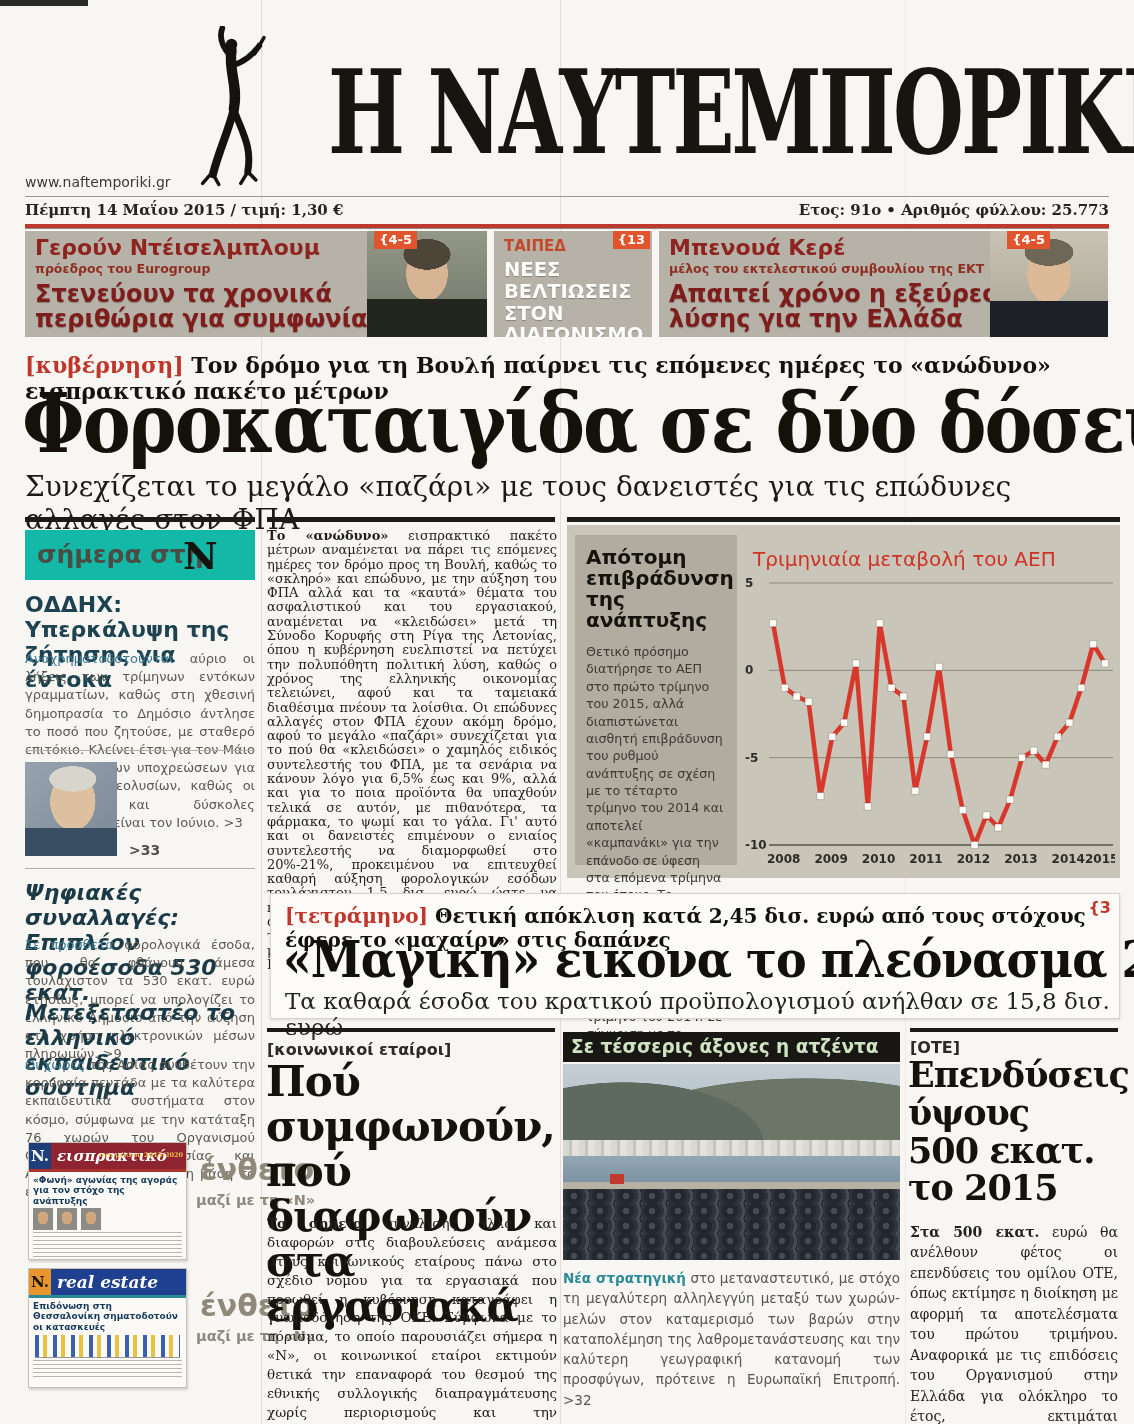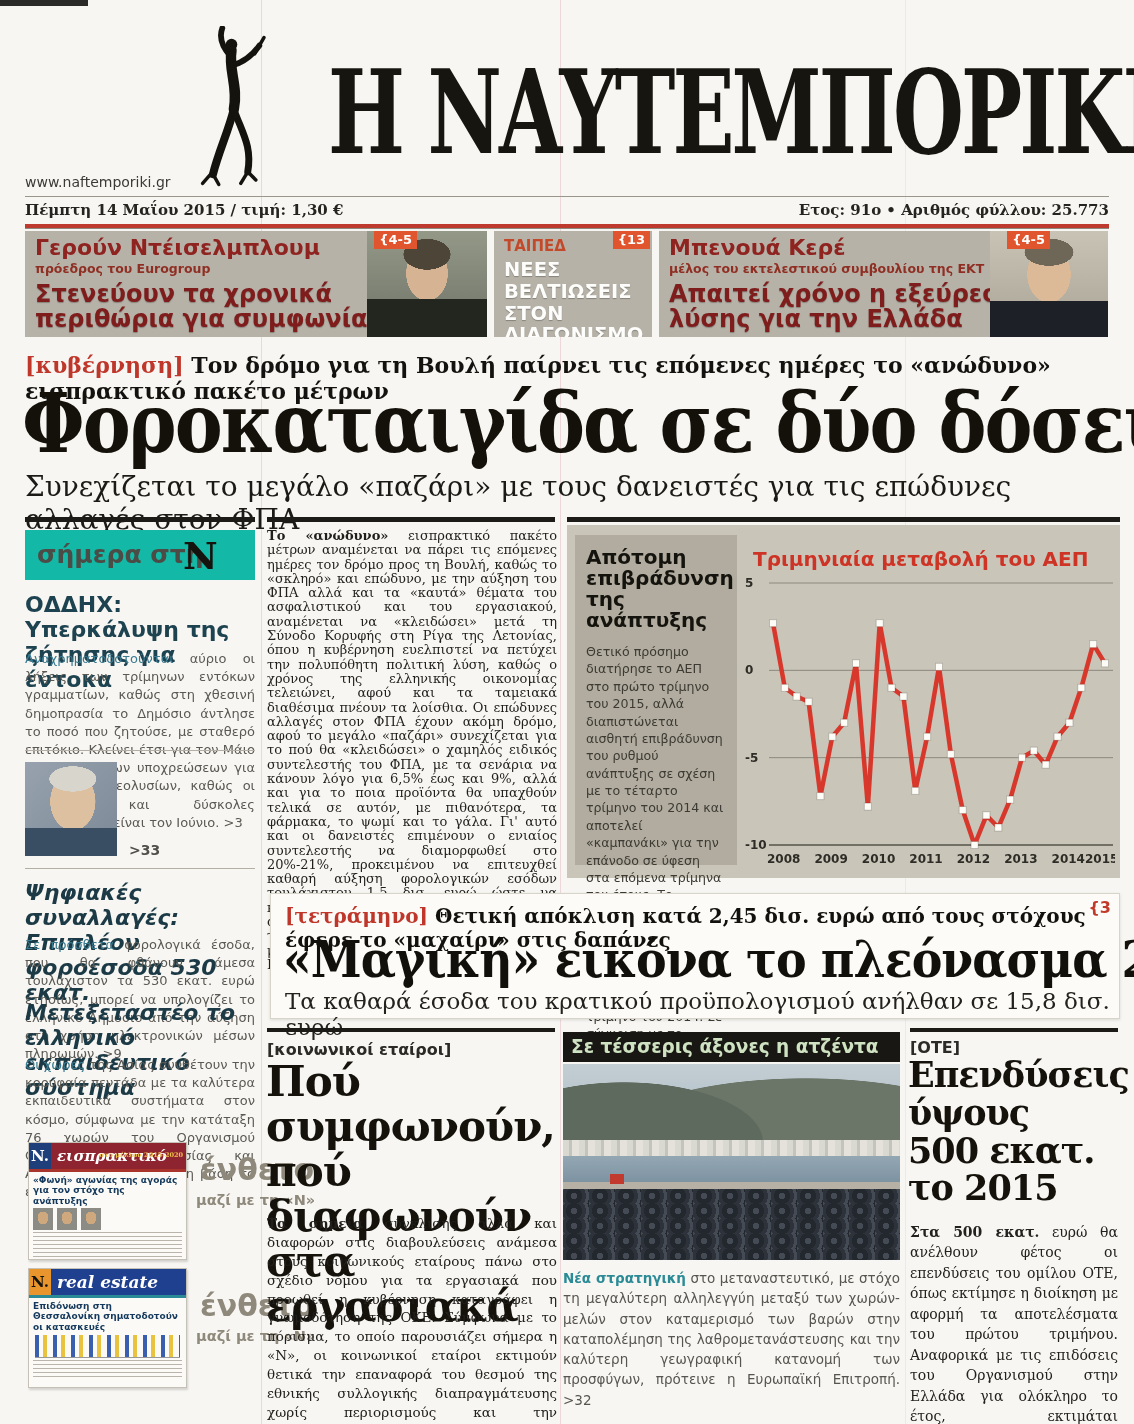--- a/index.html
+++ b/index.html
@@ -99,21 +99,21 @@
   .lead-body{left:267px;top:529px;width:290px;font-family:"DejaVu Serif",serif;font-size:13px;
              line-height:1.1;text-align:justify;color:#211f1b;}
   .lead-body b{font-weight:bold;}
 
   
   .gdp-panel{left:567px;top:525px;width:553px;height:353px;background:#c9c5b8;}
   .gdp-side{position:absolute;left:8px;top:10px;width:162px;height:330px;background:#b1ac9f;
             padding:12px 11px;box-sizing:border-box;}
   .gdp-side-title{font-size:20px;font-weight:bold;color:#15130d;line-height:1.05;white-space:pre-line;}
   .gdp-side-body{margin-top:12px;font-size:12.6px;line-height:1.38;color:#3c3a33;}
-  .gdp-chart-title{position:absolute;left:186px;top:22px;font-size:20px;font-weight:bold;color:#ce3426;}
+  .gdp-chart-title{position:absolute;left:186px;top:22px;font-size:20px;font-weight:normal;color:#ce3426;}
   #gdp-svg{position:absolute;left:178px;top:48px;}
 
   
   .banner{left:270px;top:893px;width:848px;height:124px;background:#fcfbf7;
           border:1px solid #d8d4c9;box-shadow:0 1px 3px rgba(0,0,0,.12);}
   .banner-kicker{position:absolute;left:14px;top:10px;font-family:"DejaVu Serif",serif;font-weight:bold;
                  font-size:20px;color:#13110d;}
   .banner-kicker .tag{color:#bf372b;}
   .banner-ref{position:absolute;right:8px;top:4px;font-size:16px;font-weight:bold;color:#c0392b;}
   .banner-headline{position:absolute;left:12px;top:36px;font-family:"DejaVu Serif",serif;font-weight:bold;

